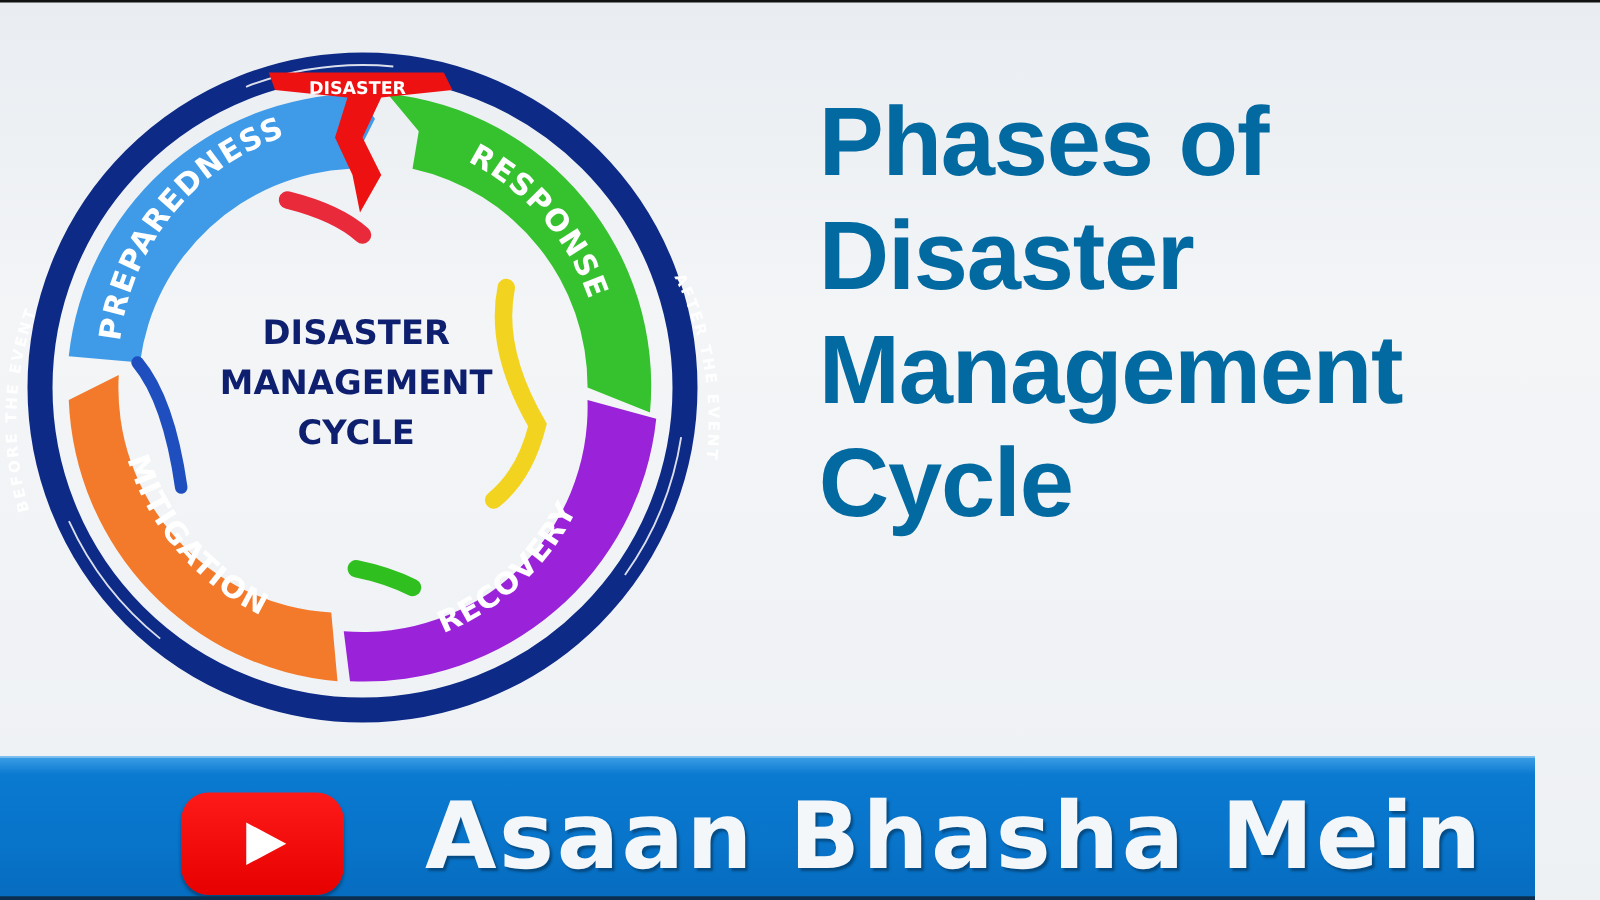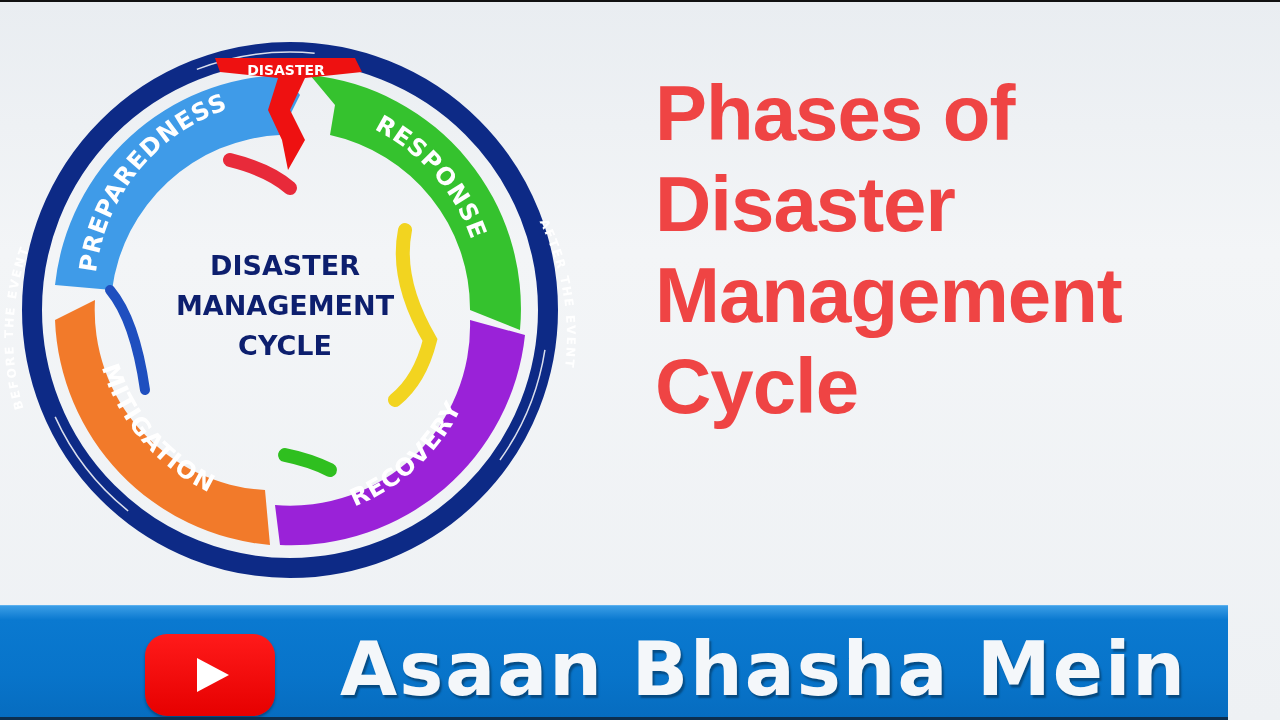--- a/index.html
+++ b/index.html
@@ -5,21 +5,21 @@
   html, body { margin: 0; padding: 0; }
   body {
     width: 1280px; height: 720px; overflow: hidden; position: relative;
     background: linear-gradient(180deg, #e9edf1 0%, #f3f5f7 35%, #eef1f4 100%);
     font-family: "DejaVu Sans", sans-serif;
   }
   .top-edge { position: absolute; left: 0; top: 0; width: 1280px; height: 2px; background: #111; }
   .diagram { position: absolute; left: 0; top: 20px; width: 580px; height: 580px; }
   .title-block {
     position: absolute; left: 655px; top: 68px;
-    color: #ef4444; font-family: "Liberation Sans", sans-serif; font-weight: bold;
+    color: #0369a1; font-family: "Liberation Sans", sans-serif; font-weight: bold;
     font-size: 78px; line-height: 91px; letter-spacing: -1px;
   }
   .title-block div { white-space: nowrap; }
   .banner {
     position: absolute; left: 0; top: 605px; width: 1228px; height: 115px;
     background: linear-gradient(180deg, #3a9de6 0%, #0a79d0 12%, #0874ca 60%, #066cbf 100%);
     border-top: 1px solid #5ab0ee;
     text-align: center;
   }
   .banner-bottom { position: absolute; left: 0; bottom: 0; width: 100%; height: 4px; background: #0c2f4f; }

